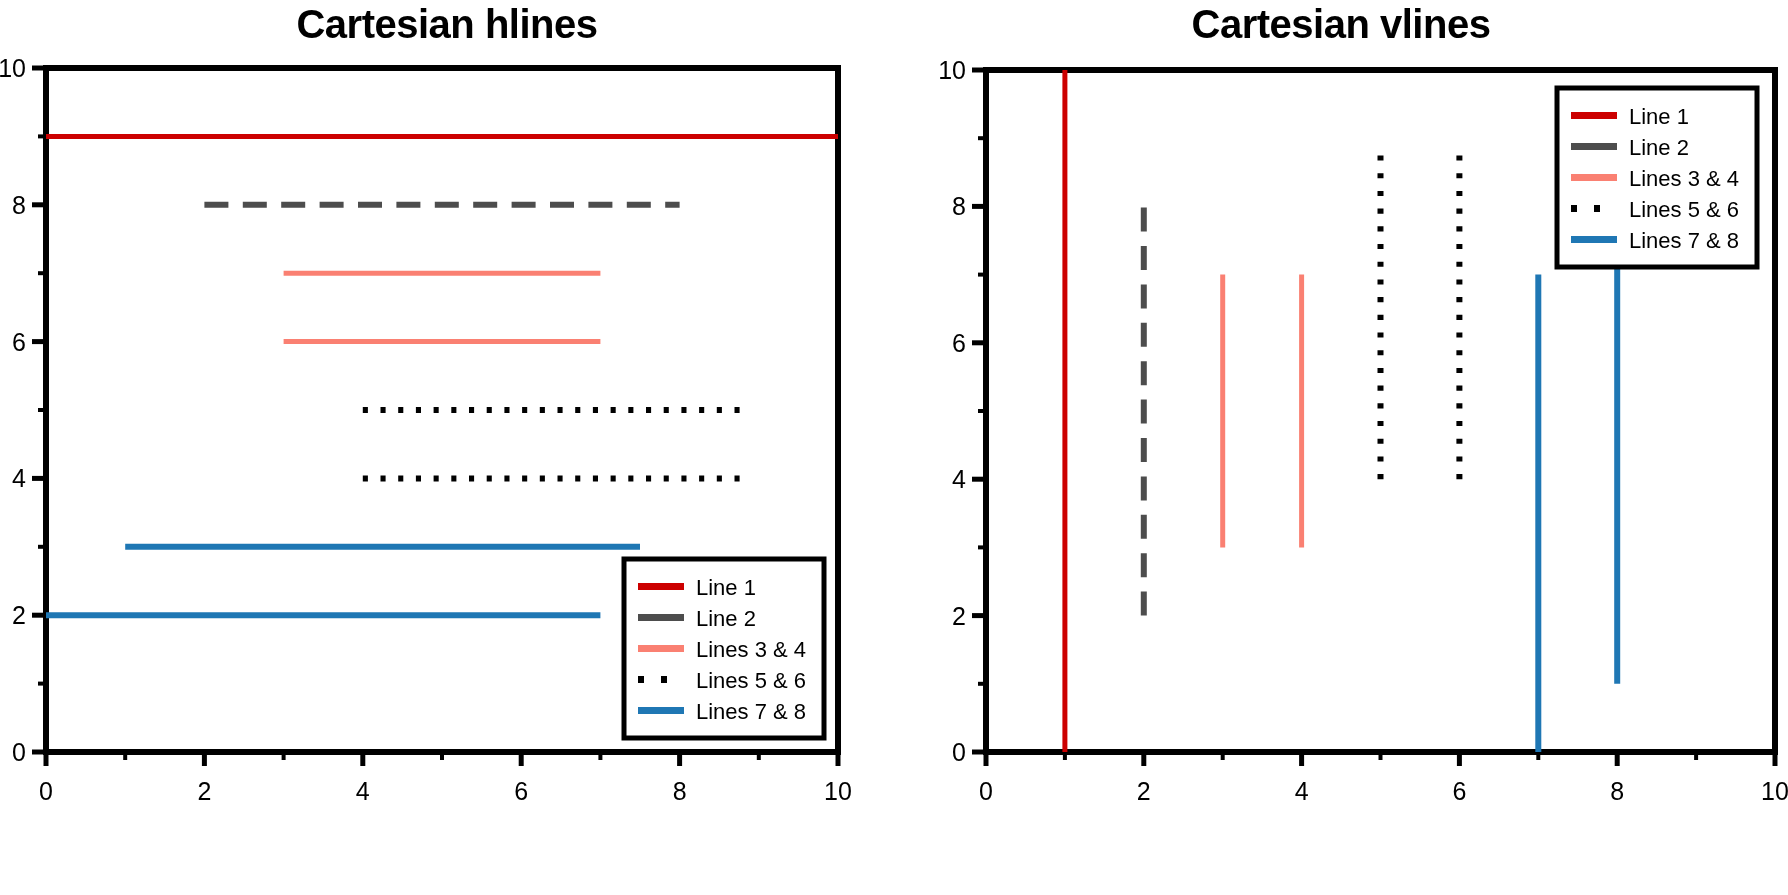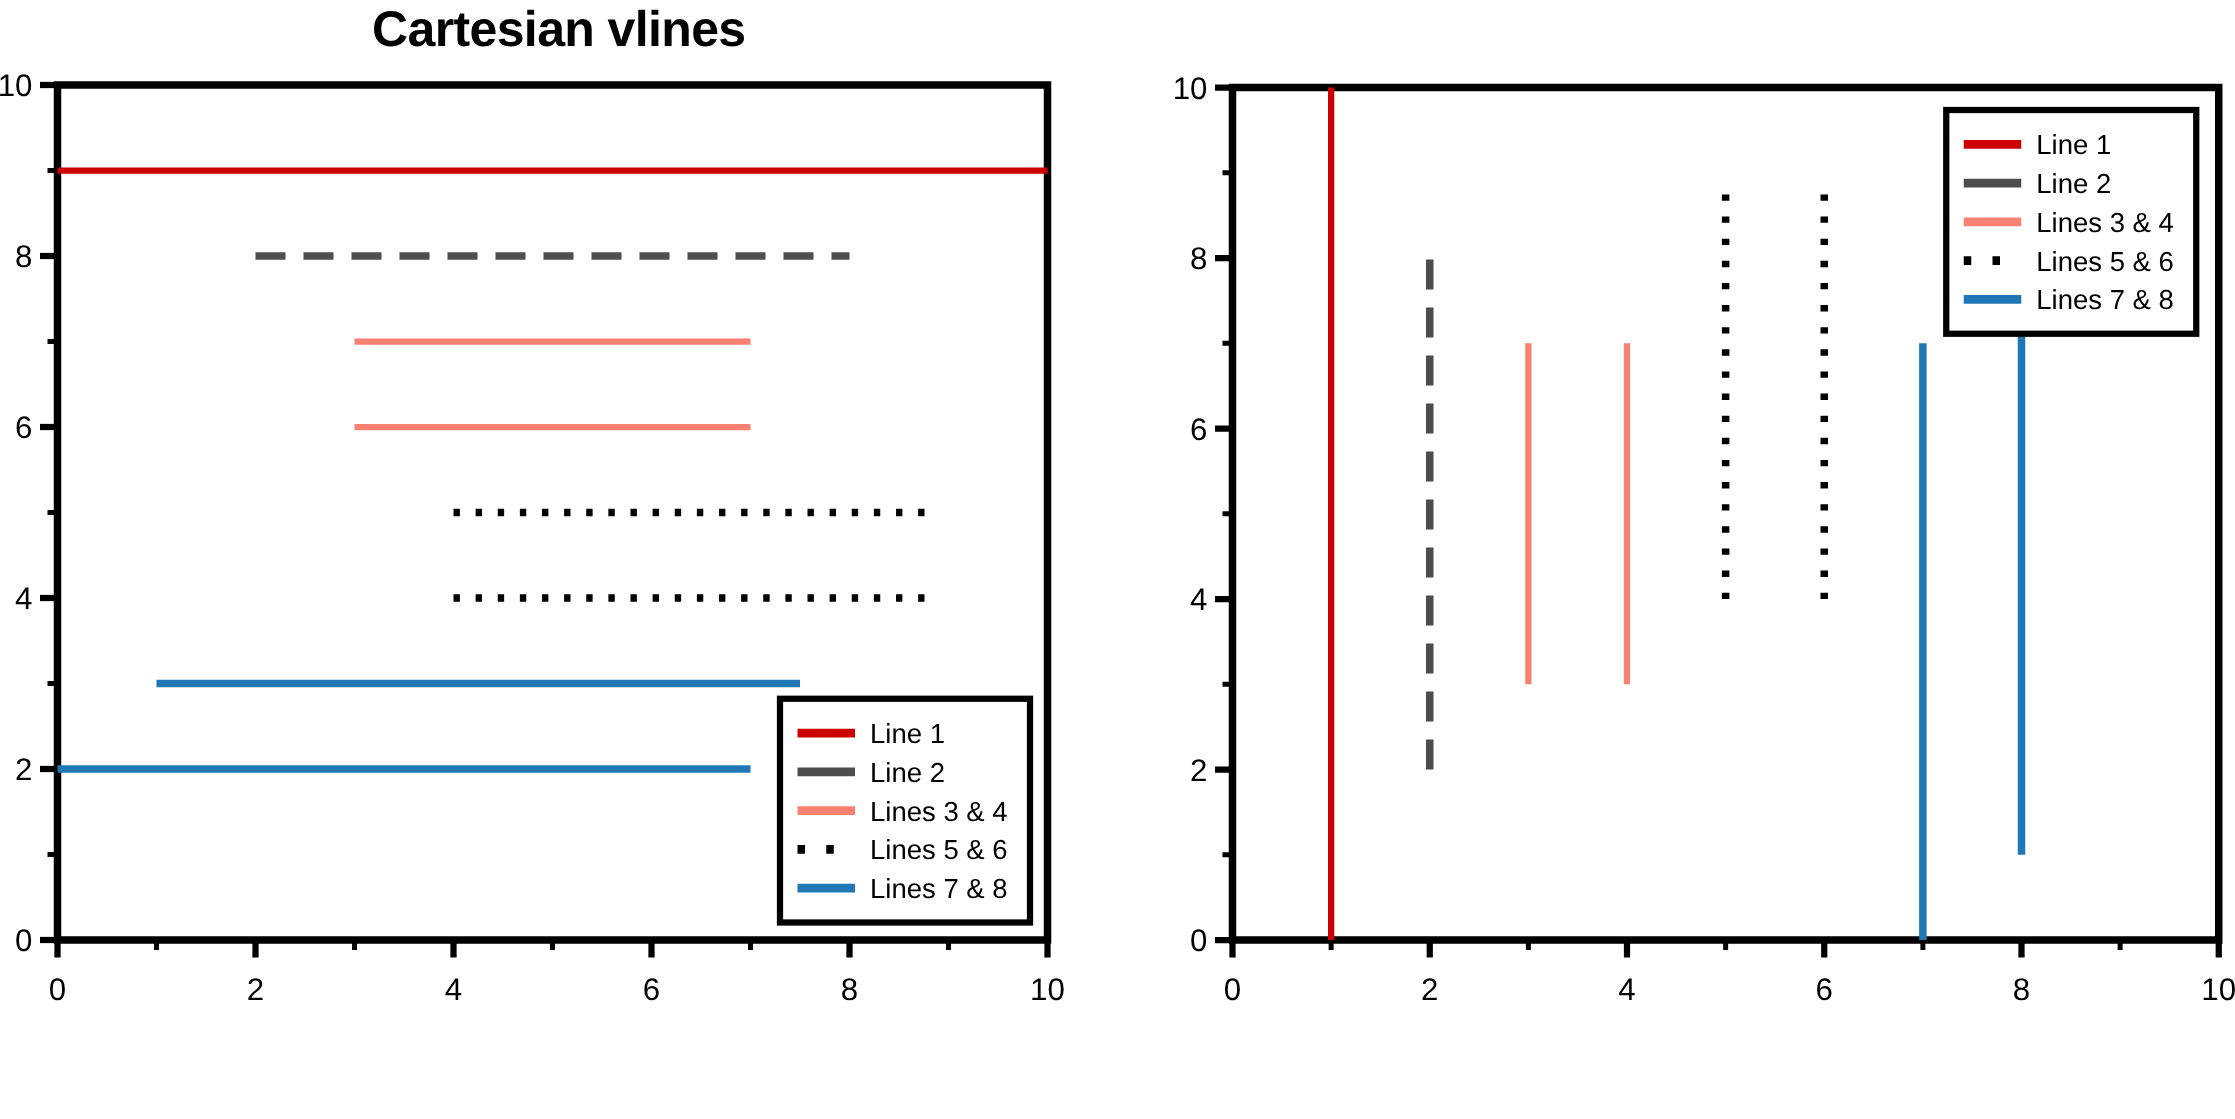--- a/index.html
+++ b/index.html
@@ -33,21 +33,21 @@
     font-size:22px;
     fill:#000;
   }
 </style>
 </head>
 <body>
 
 <div class="figure">
 
   <div class="panel panel-left">
-    <div class="panel-title">Cartesian vlines</div>
+    <div class="panel-title">Cartesian hlines</div>
     <svg class="plotsvg" id="svg-left" width="894" height="895">
         <g>
           <rect x="46" y="68" width="792" height="684" fill="none" stroke="#000000" stroke-width="6"></rect>
         </g>
         <g>
           <line x1="46" y1="752" x2="32" y2="752" stroke="#000000" stroke-width="5"></line>
           <line x1="46" y1="683.6" x2="38" y2="683.6" stroke="#000000" stroke-width="4"></line>
           <line x1="46" y1="615.2" x2="32" y2="615.2" stroke="#000000" stroke-width="5"></line>
           <line x1="46" y1="546.8" x2="38" y2="546.8" stroke="#000000" stroke-width="4"></line>
           <line x1="46" y1="478.4" x2="32" y2="478.4" stroke="#000000" stroke-width="5"></line>
@@ -103,20 +103,21 @@
           <text x="696" y="656.5" class="legend-label">Lines 3 &amp; 4</text>
           <line x1="638" y1="679.5" x2="684" y2="679.5" stroke="#000000" stroke-width="7" stroke-dasharray="6,17"></line>
           <text x="696" y="687.5" class="legend-label">Lines 5 &amp; 6</text>
           <line x1="638" y1="710.5" x2="684" y2="710.5" stroke="#1f77b4" stroke-width="7"></line>
           <text x="696" y="718.5" class="legend-label">Lines 7 &amp; 8</text>
         </g>
       </svg>
   </div>
 
   <div class="panel panel-right">
+    <div class="panel-title">Cartesian vlines</div>
     <svg class="plotsvg" id="svg-right" width="894" height="895">
         <g>
           <rect x="92" y="70" width="789" height="682" fill="none" stroke="#000000" stroke-width="6"></rect>
         </g>
         <g>
           <line x1="92" y1="752" x2="78" y2="752" stroke="#000000" stroke-width="5"></line>
           <line x1="92" y1="683.8" x2="84" y2="683.8" stroke="#000000" stroke-width="4"></line>
           <line x1="92" y1="615.6" x2="78" y2="615.6" stroke="#000000" stroke-width="5"></line>
           <line x1="92" y1="547.4" x2="84" y2="547.4" stroke="#000000" stroke-width="4"></line>
           <line x1="92" y1="479.2" x2="78" y2="479.2" stroke="#000000" stroke-width="5"></line>

